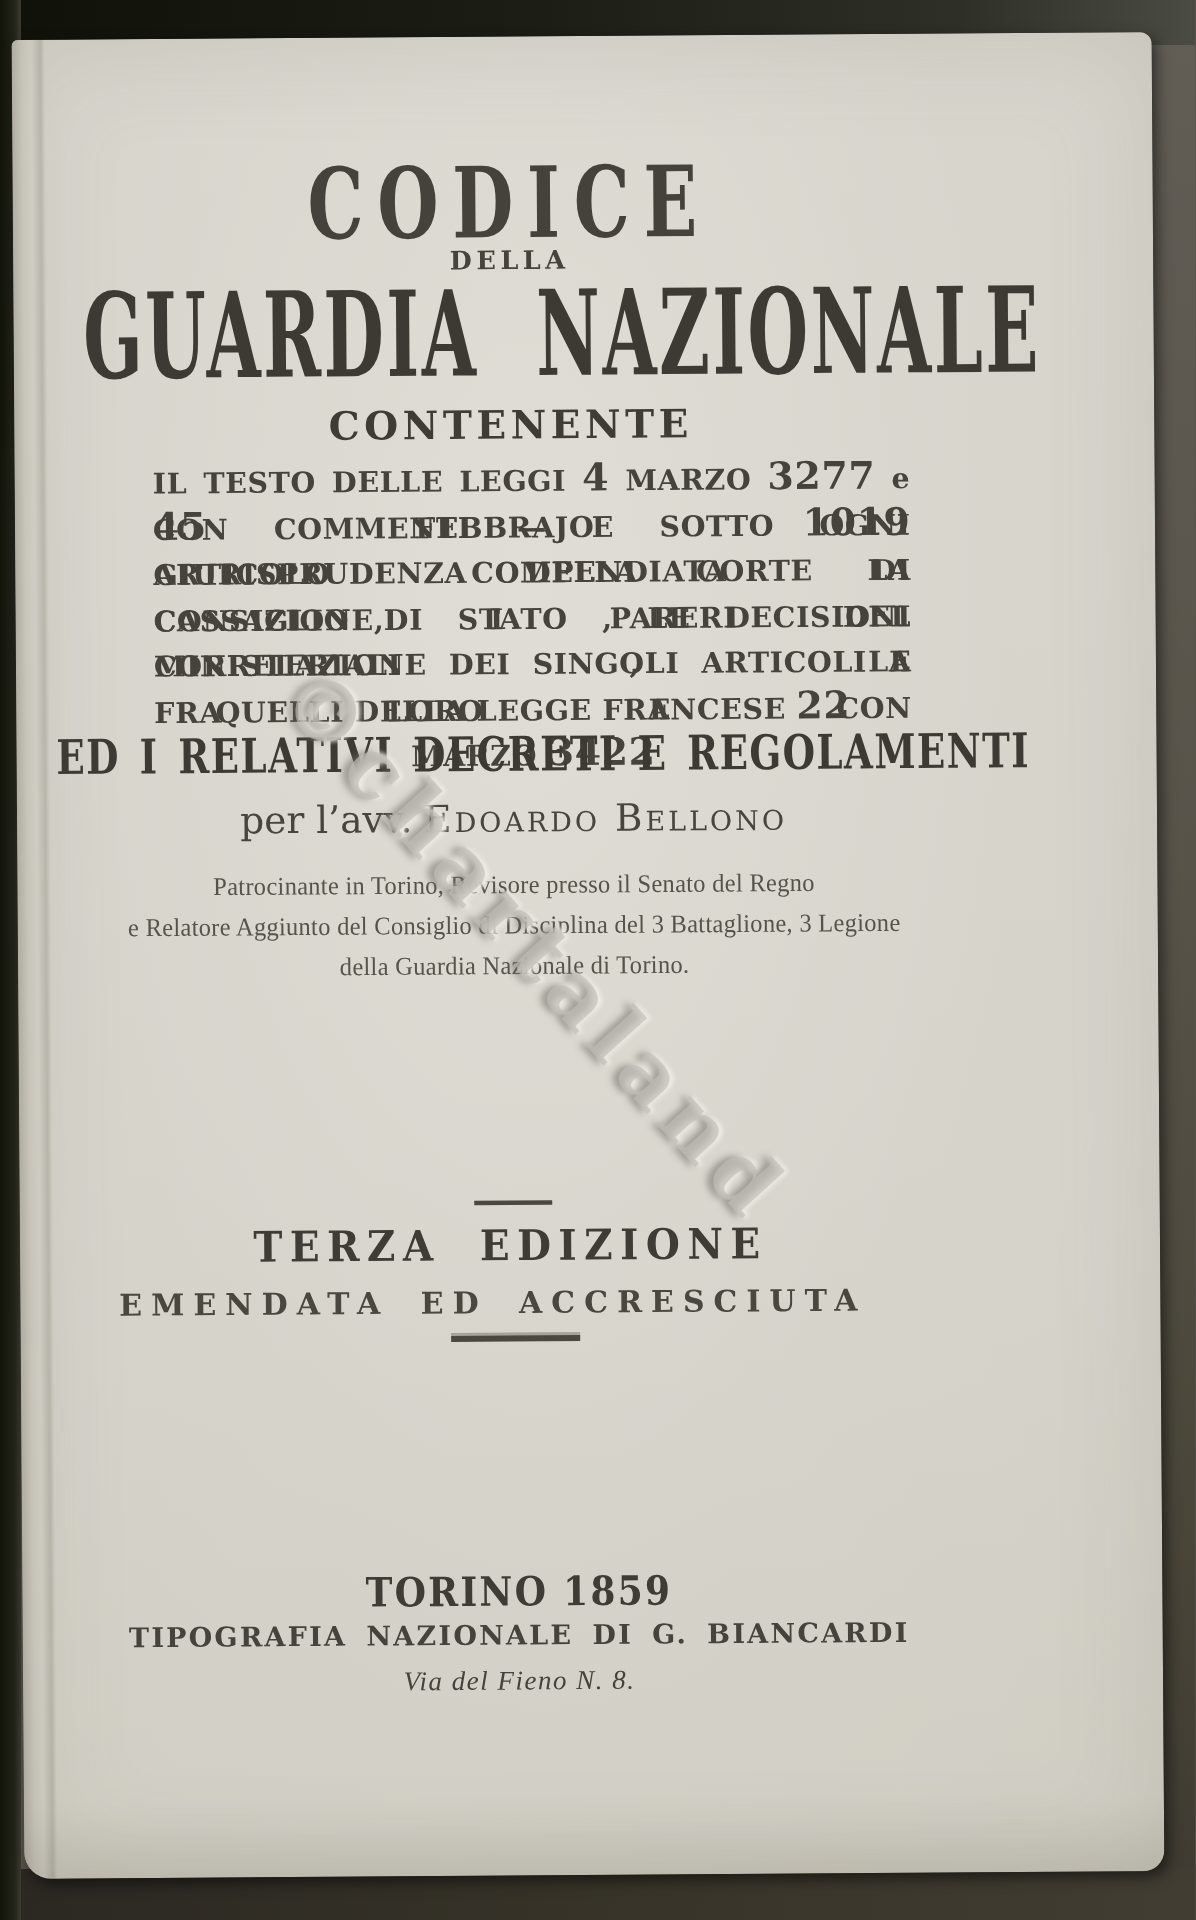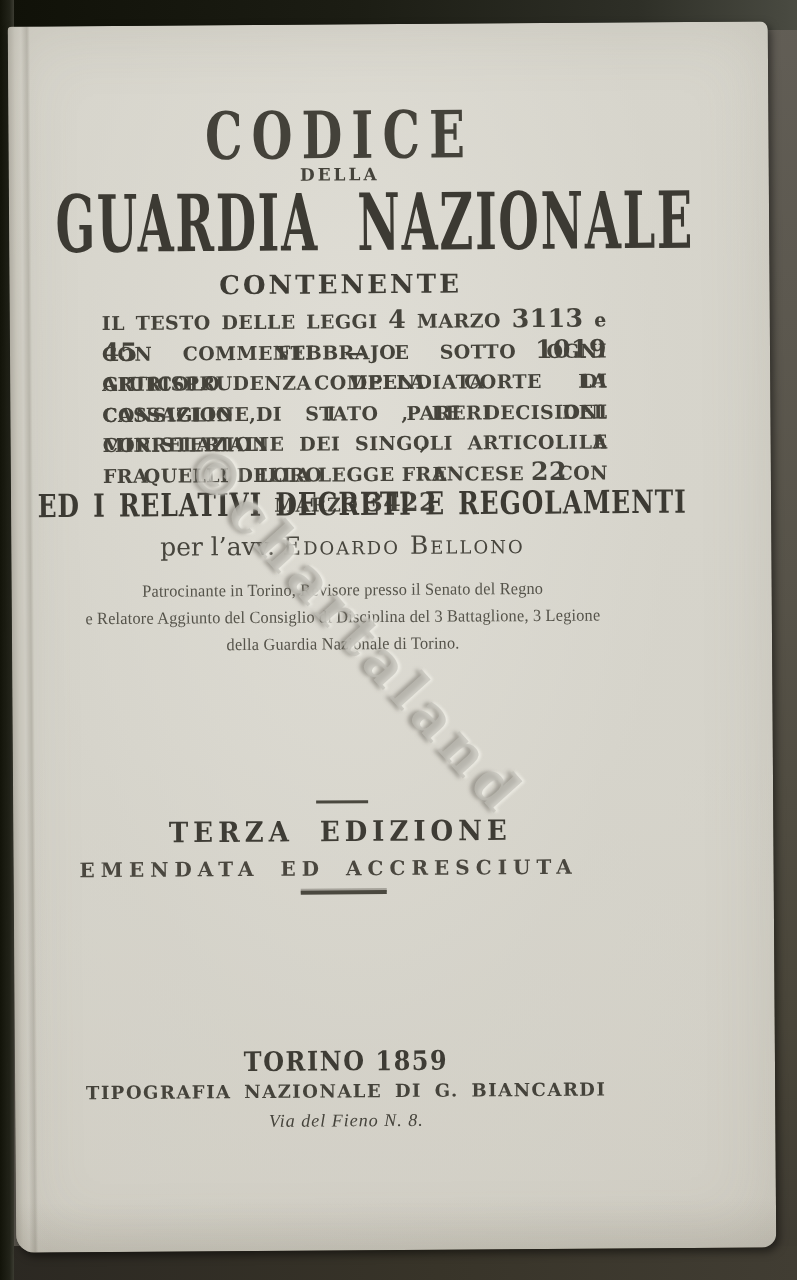--- a/index.html
+++ b/index.html
@@ -135,21 +135,21 @@
 
     <div class="tblock series-title">CODICE</div>
 
     <div class="tblock della">DELLA</div>
 
     <div class="tblock main-title">GUARDIA NAZIONALE</div>
 
     <div class="tblock contenente">CONTENENTE</div>
 
     <div class="argument">
-      <div class="line just em-digits">IL TESTO DELLE LEGGI <span class="num">4</span> MARZO <span class="num">3113</span> e <span class="num">45</span> FEBBRAJO <span class="num">1019</span></div>
+      <div class="line just em-digits">IL TESTO DELLE LEGGI <span class="num">4</span> MARZO <span class="num">3277</span> e <span class="num">45</span> FEBBRAJO <span class="num">1019</span></div>
       <div class="line just em-digits">CON COMMENTI — E SOTTO OGNI ARTICOLO COMPENDIATA LA</div>
       <div class="line just em-digits">GIURISPRUDENZA DELLA CORTE DI CASSAZIONE, I PARERI DEL</div>
       <div class="line just em-digits">CONSIGLIO DI STATO , LE DECISIONI MINISTERIALI , LA</div>
       <div class="line just em-digits">CORRELAZIONE DEI SINGOLI ARTICOLI E FRA LORO E CON</div>
       <div class="line cent em-digits">QUELLI DELLA LEGGE FRANCESE <span class="num">22</span> MARZO <span class="num">3422</span></div>
     </div>
 
     <div class="tblock decrees">ED I RELATIVI DECRETI E REGOLAMENTI</div>
 
     <div class="tblock author-line">

